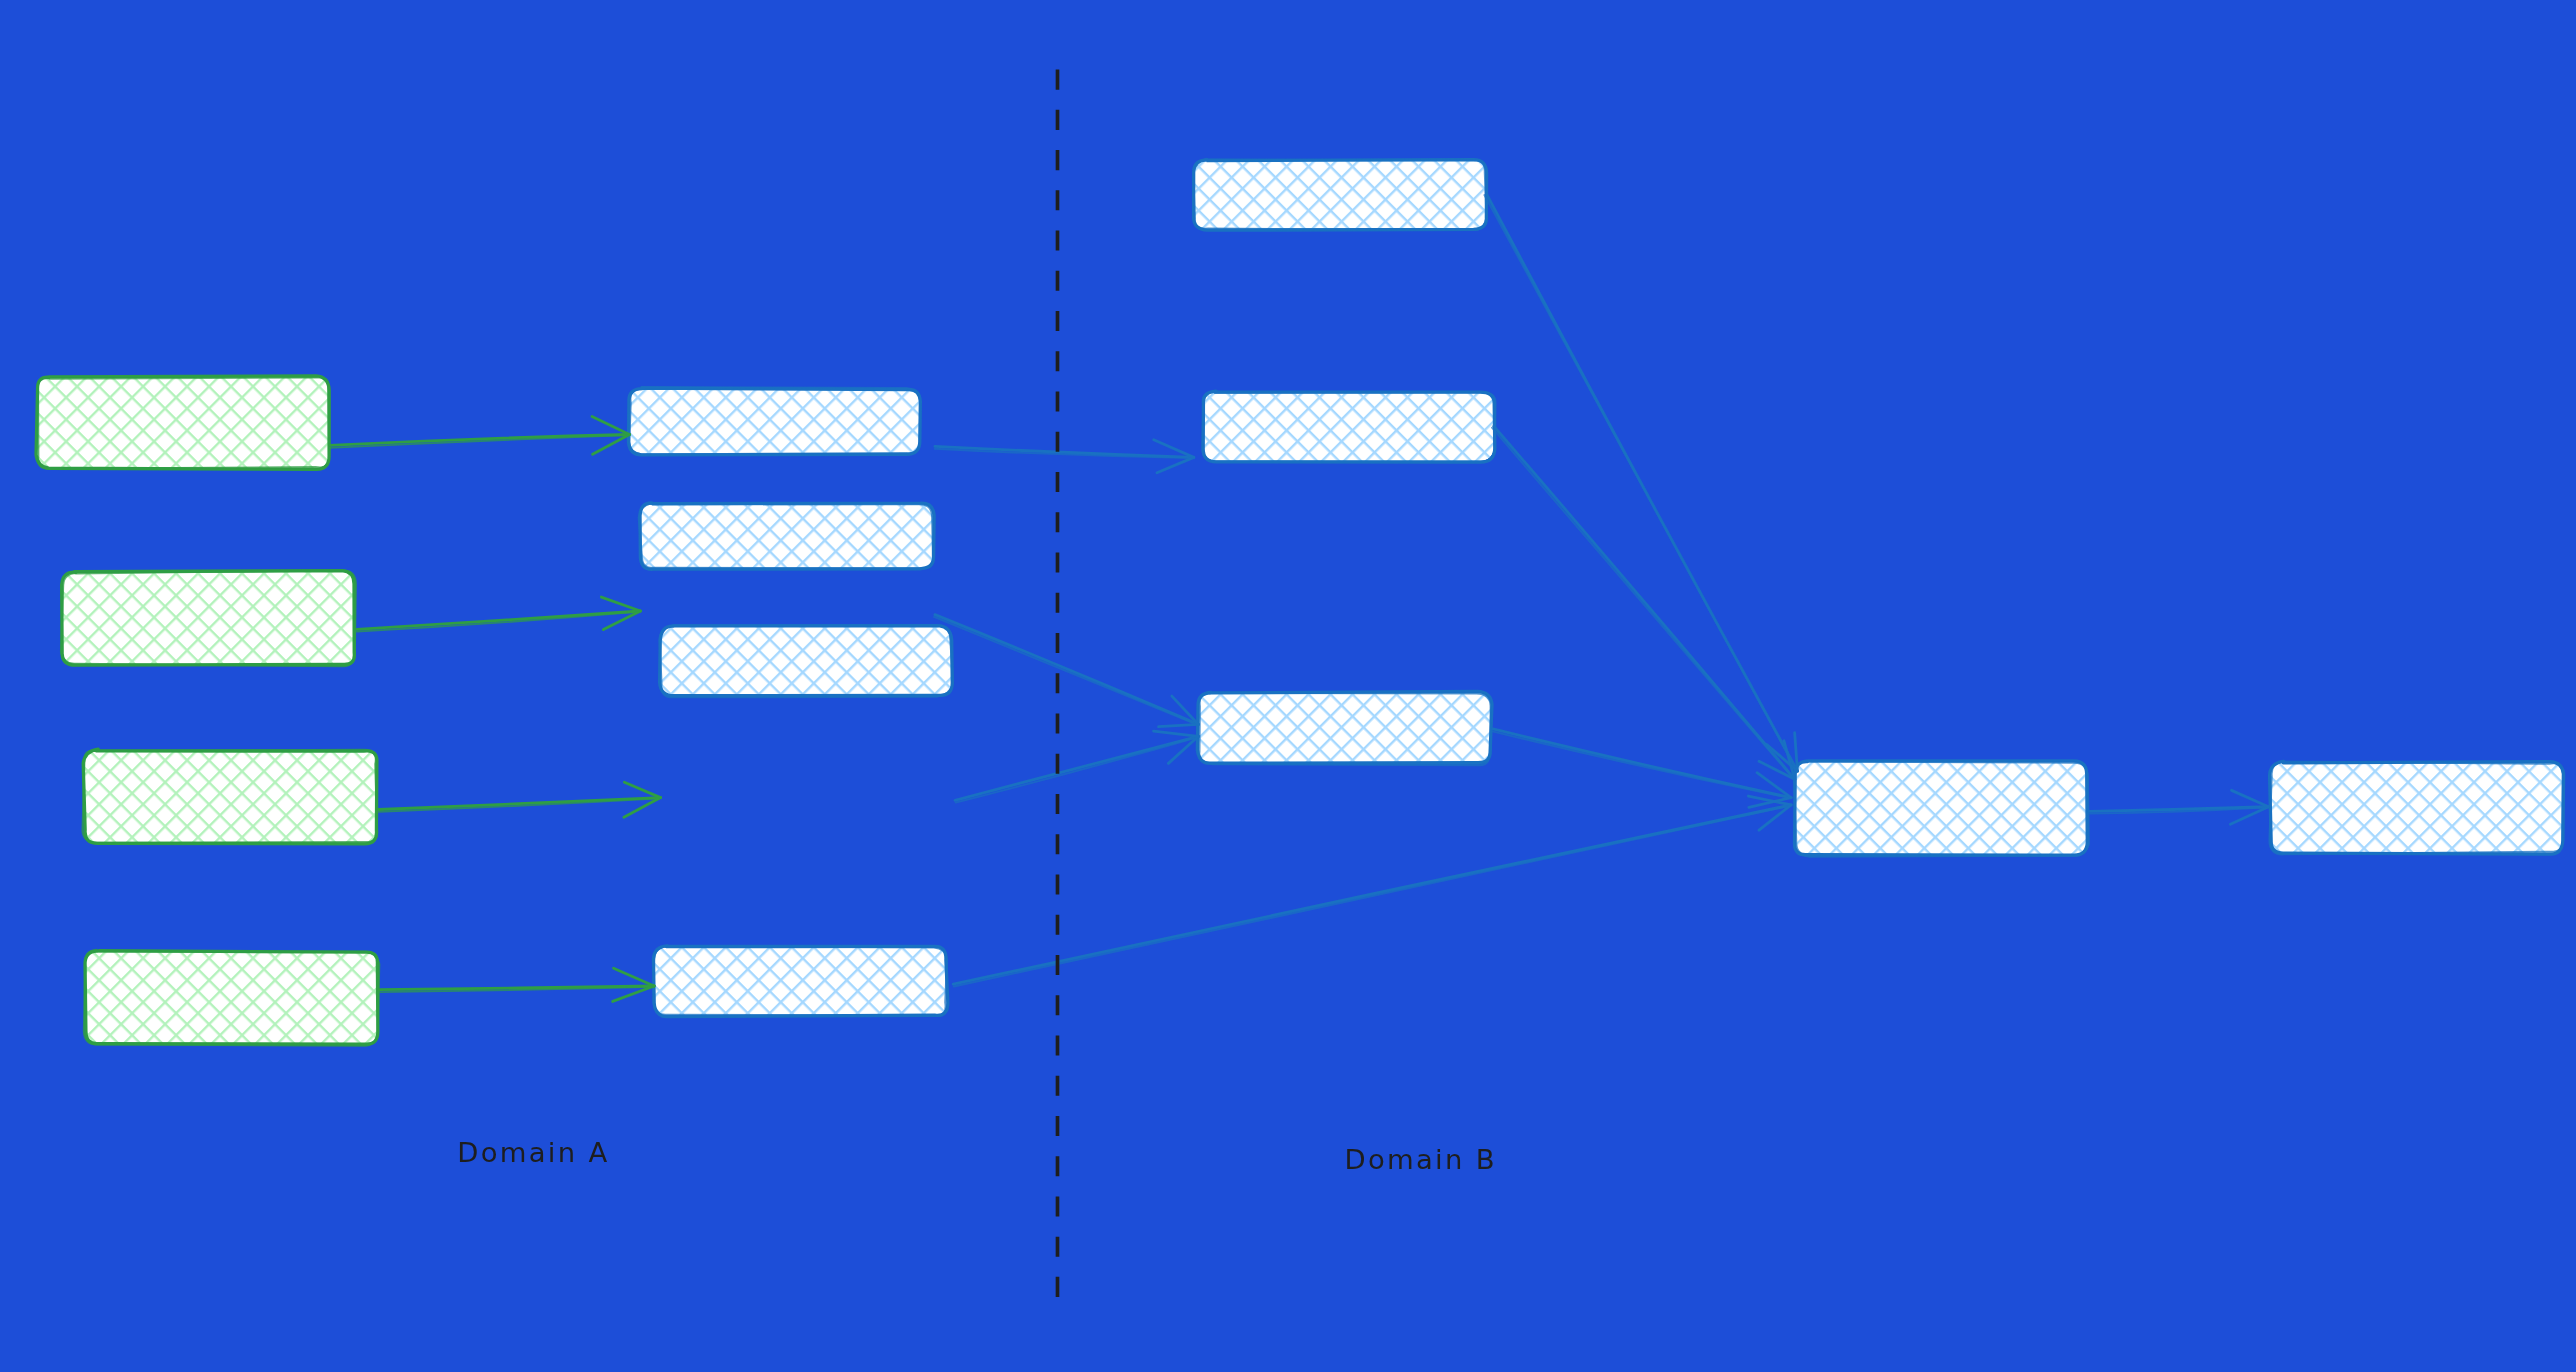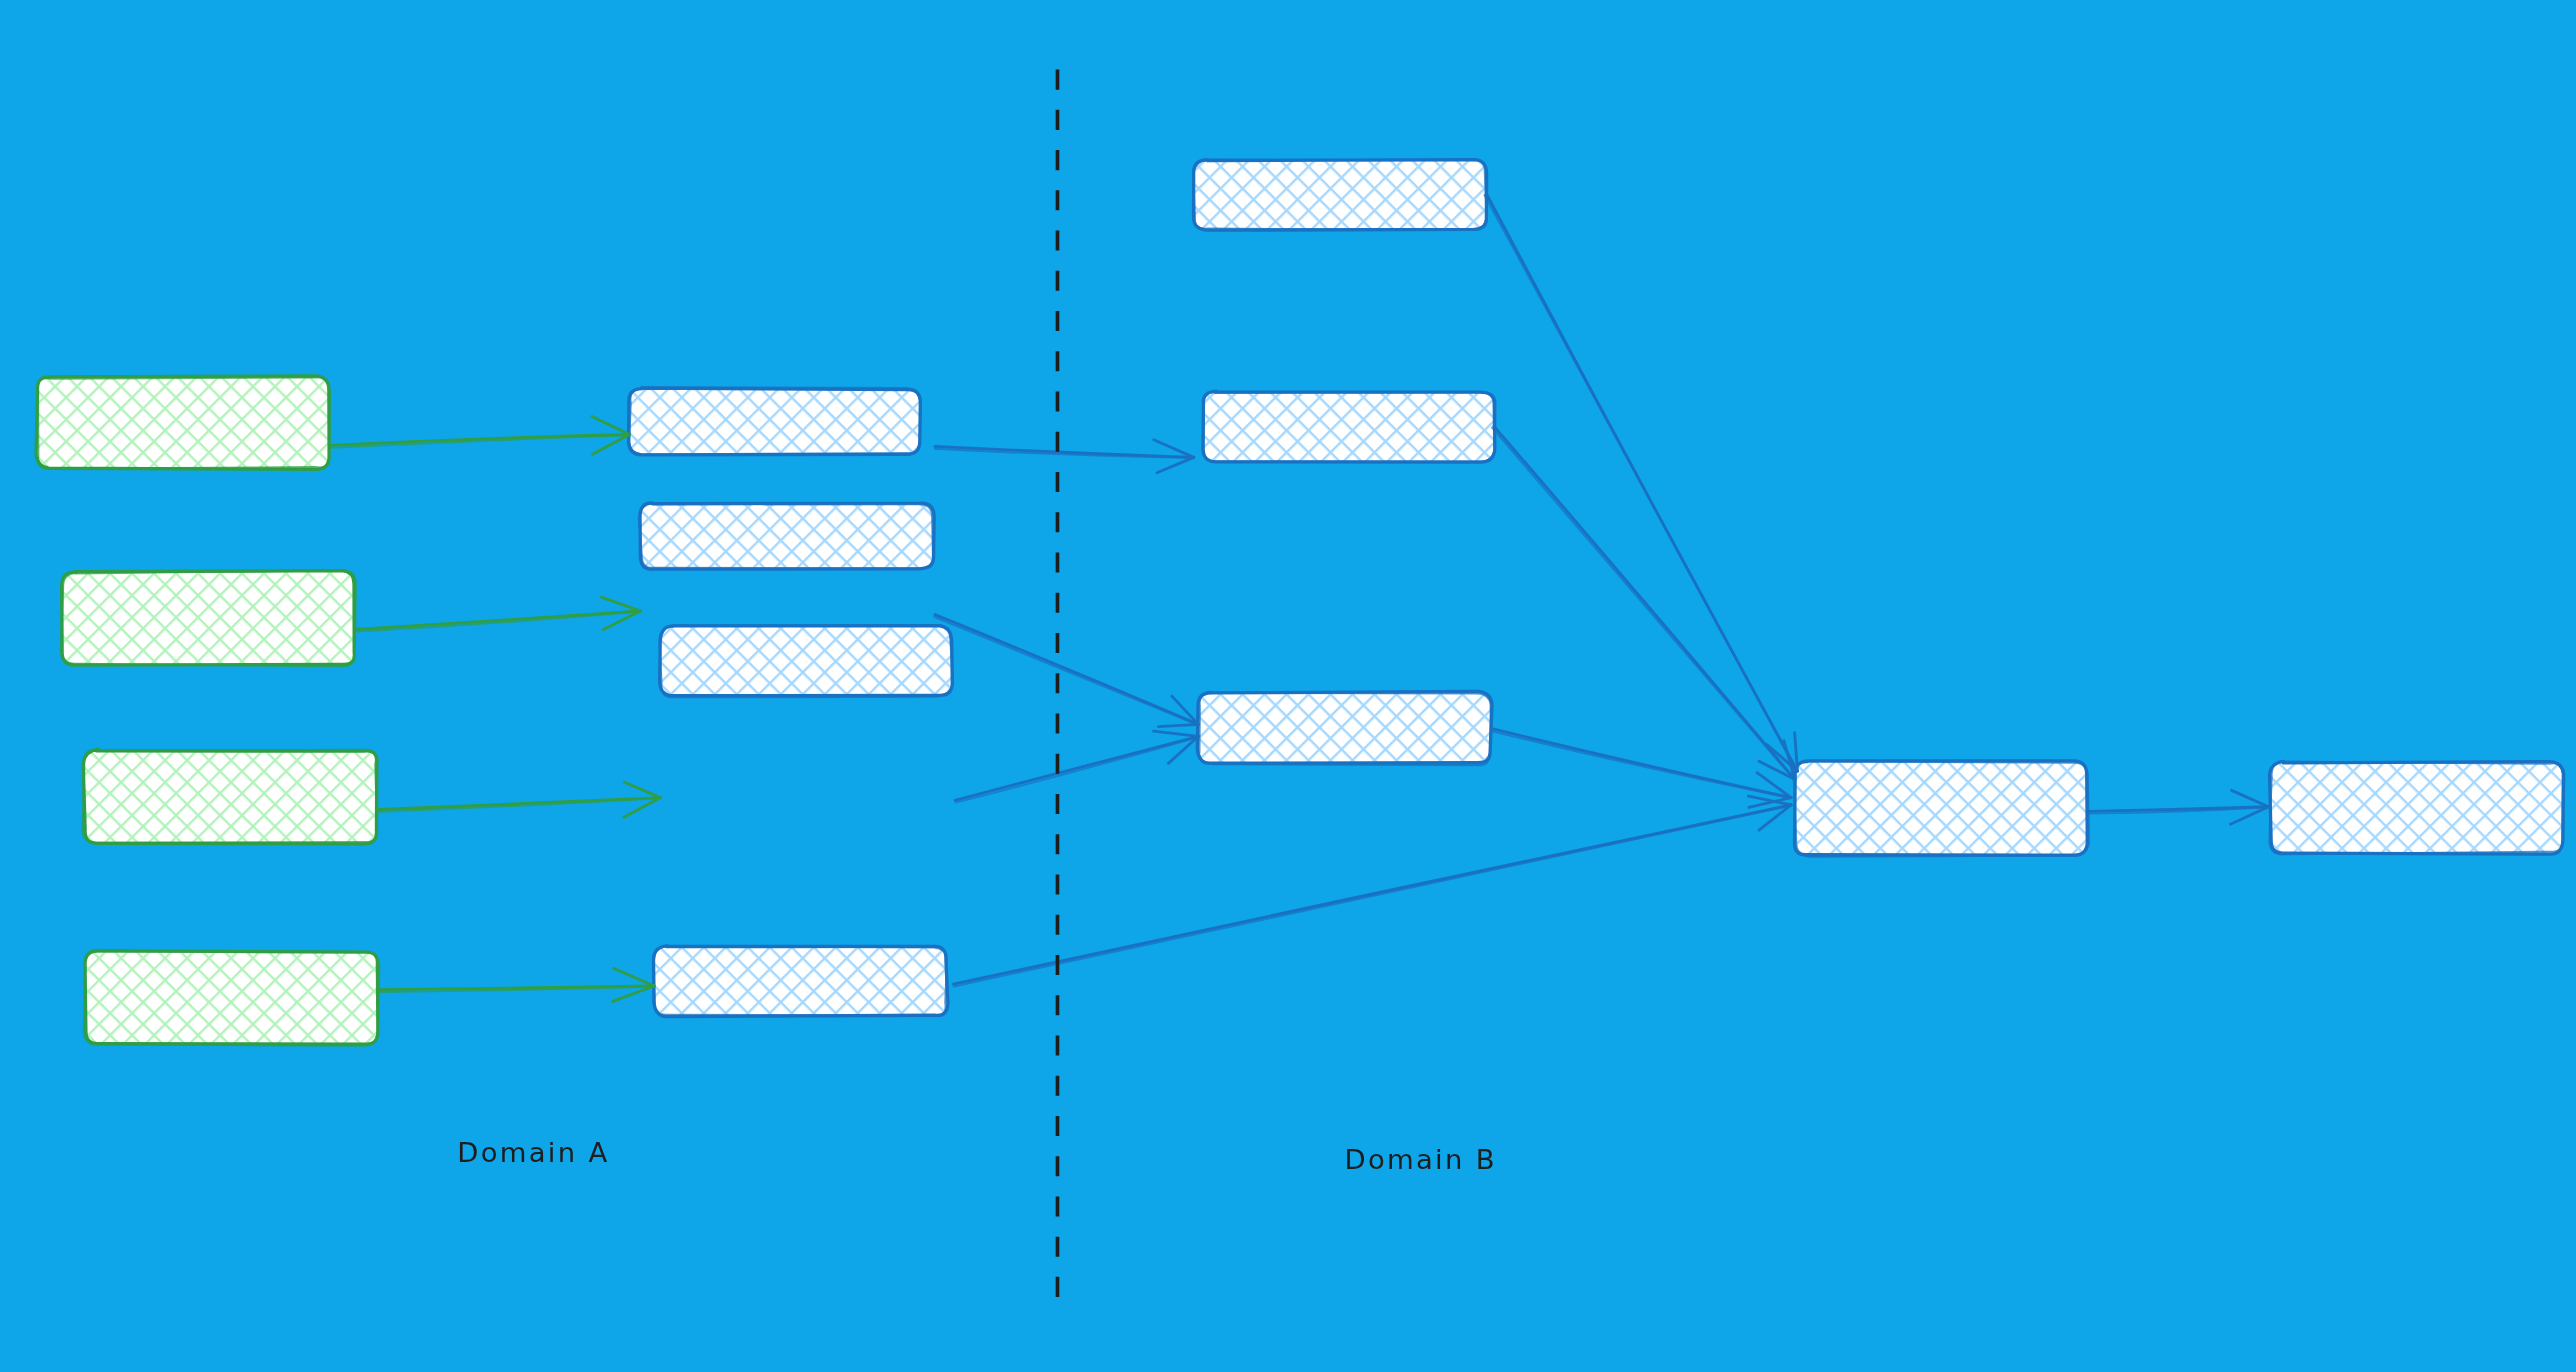--- a/index.html
+++ b/index.html
@@ -11,21 +11,21 @@
   body {
     width: 2576px;
     height: 1372px;
     overflow: hidden;
     font-family: "DejaVu Sans", sans-serif;
   }
   #canvas-root {
     position: relative;
     width: 2576px;
     height: 1372px;
-    background: #0ea5e9;
+    background: #1d4ed8;
   }
   svg#diagram {
     display: block;
     width: 2576px;
     height: 1372px;
   }
   .domain-label {
     font-family: "DejaVu Sans", sans-serif;
     font-size: 30px;
     font-weight: 400;

